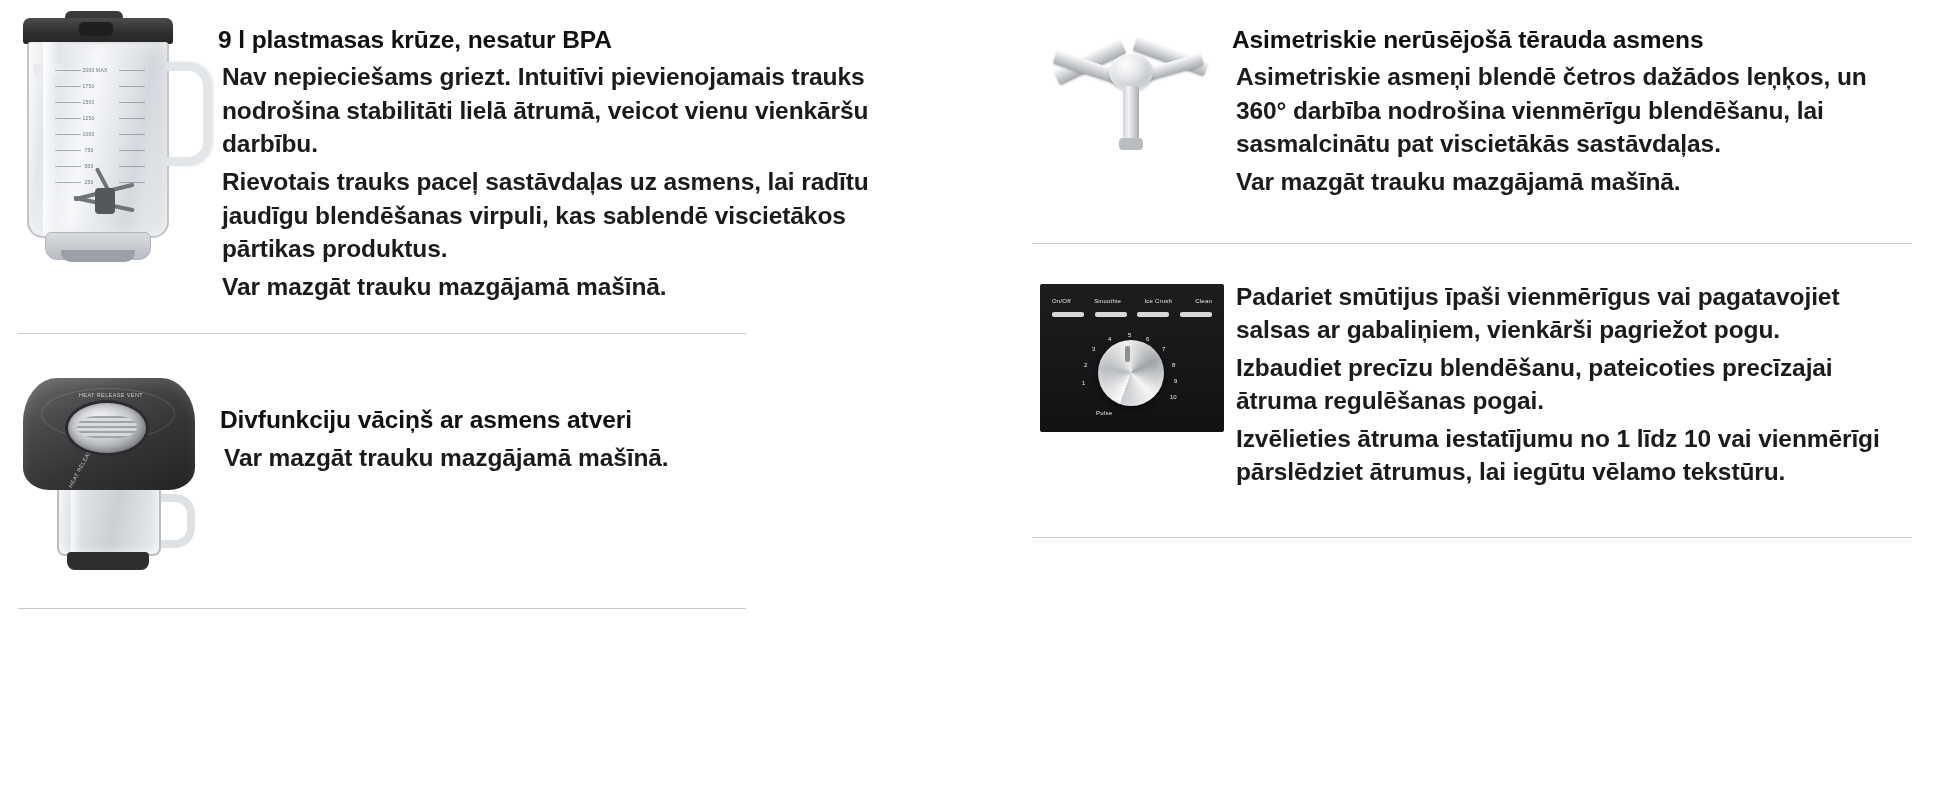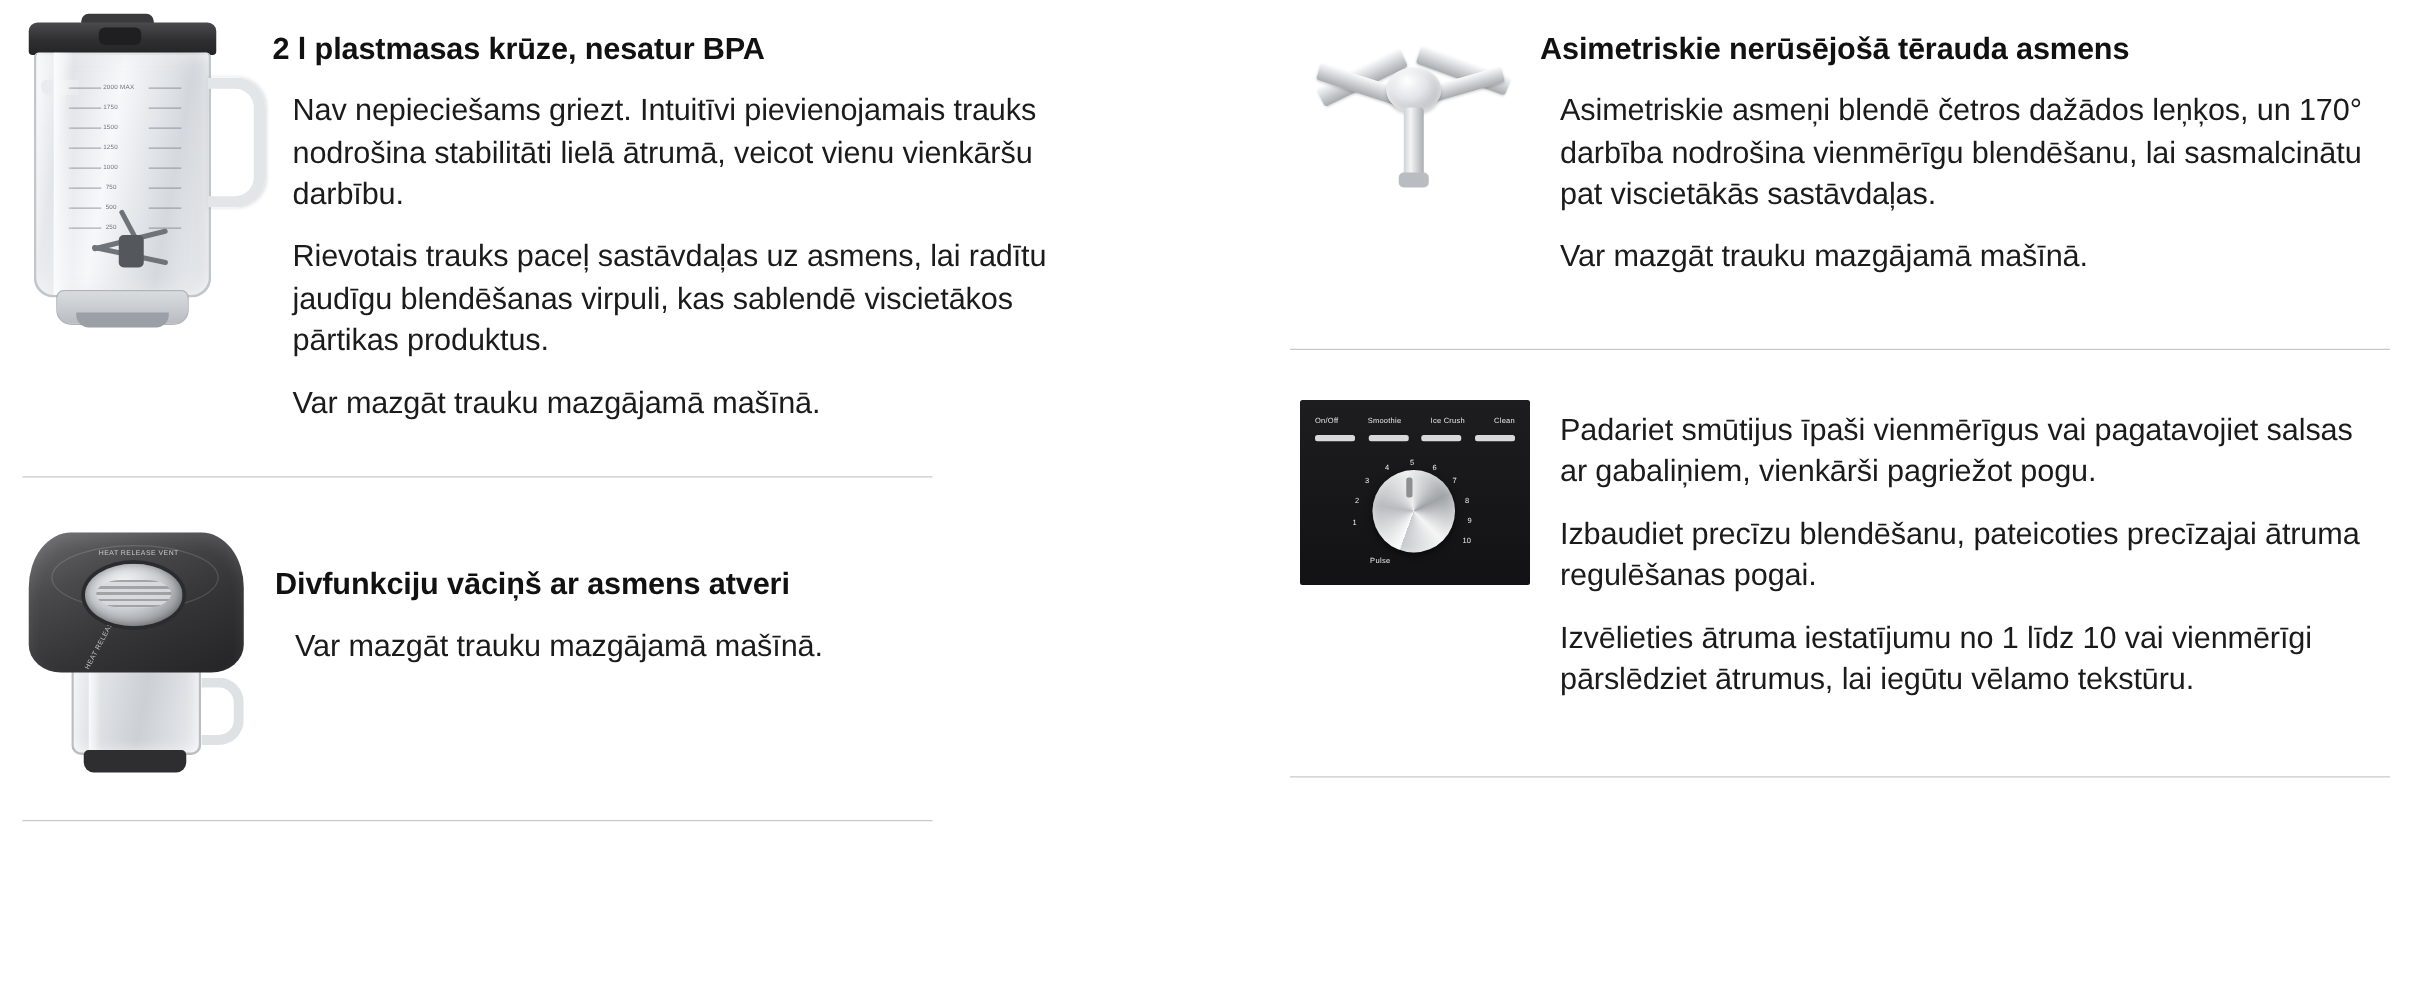--- a/index.html
+++ b/index.html
@@ -50,21 +50,21 @@
     color: #111111;
     letter-spacing: -0.1px;
   }
   .feature-text {
     font-size: 24.5px;
     line-height: 1.37;
     margin: 0;
     color: #1b1b1b;
     letter-spacing: -0.1px;
   }
-  .feature-text .para { margin: 16px; }
+  .feature-text .para { margin: 4px; font-weight: bold; }
   .divider {
     height: 1px;
     background: #c9c9c9;
     border: 0;
     margin: 0;
   }
 
   
   .lc-block1 { padding: 18px 0 0 0; }
   .lc-block1 .feature-media { width: 200px; margin-left: 8px; }
@@ -437,21 +437,21 @@
               <div class="bl bl3"></div>
               <div class="hub"></div>
             </div>
           </div>
           <div class="handle"></div>
           <div class="base"></div>
           <div class="base-ring"></div>
         </div>
       </div>
       <div class="feature-body">
-        <h3 class="feature-title">2 l plastmasas krūze, nesatur BPA</h3>
+        <h3 class="feature-title">9 l plastmasas krūze, nesatur BPA</h3>
         <div class="feature-text">
           <p class="para">Nav nepieciešams griezt. Intuitīvi pievienojamais trauks nodrošina stabilitāti lielā ātrumā, veicot vienu vienkāršu darbību.</p>
           <p class="para">Rievotais trauks paceļ sastāvdaļas uz asmens, lai radītu jaudīgu blendēšanas virpuli, kas sablendē viscietākos pārtikas produktus.</p>
           <p class="para">Var mazgāt trauku mazgājamā mašīnā.</p>
         </div>
       </div>
     </div>
 
     <hr class="divider lc-div1">
 
@@ -493,21 +493,21 @@
           <div class="arm a3"></div>
           <div class="arm a4"></div>
           <div class="hub"></div>
           <div class="shaft"></div>
           <div class="shaft-tip"></div>
         </div>
       </div>
       <div class="feature-body">
         <h3 class="feature-title">Asimetriskie nerūsējošā tērauda asmens</h3>
         <div class="feature-text">
-          <p class="para">Asimetriskie asmeņi blendē četros dažādos leņķos, un 170° darbība nodrošina vienmērīgu blendēšanu, lai sasmalcinātu pat viscietākās sastāvdaļas.</p>
+          <p class="para">Asimetriskie asmeņi blendē četros dažādos leņķos, un 360° darbība nodrošina vienmērīgu blendēšanu, lai sasmalcinātu pat viscietākās sastāvdaļas.</p>
           <p class="para">Var mazgāt trauku mazgājamā mašīnā.</p>
         </div>
       </div>
     </div>
 
     <hr class="divider rc-div1">
 
     <div class="feature rc-block2">
       <div class="feature-media">
         <div class="panelimg">

